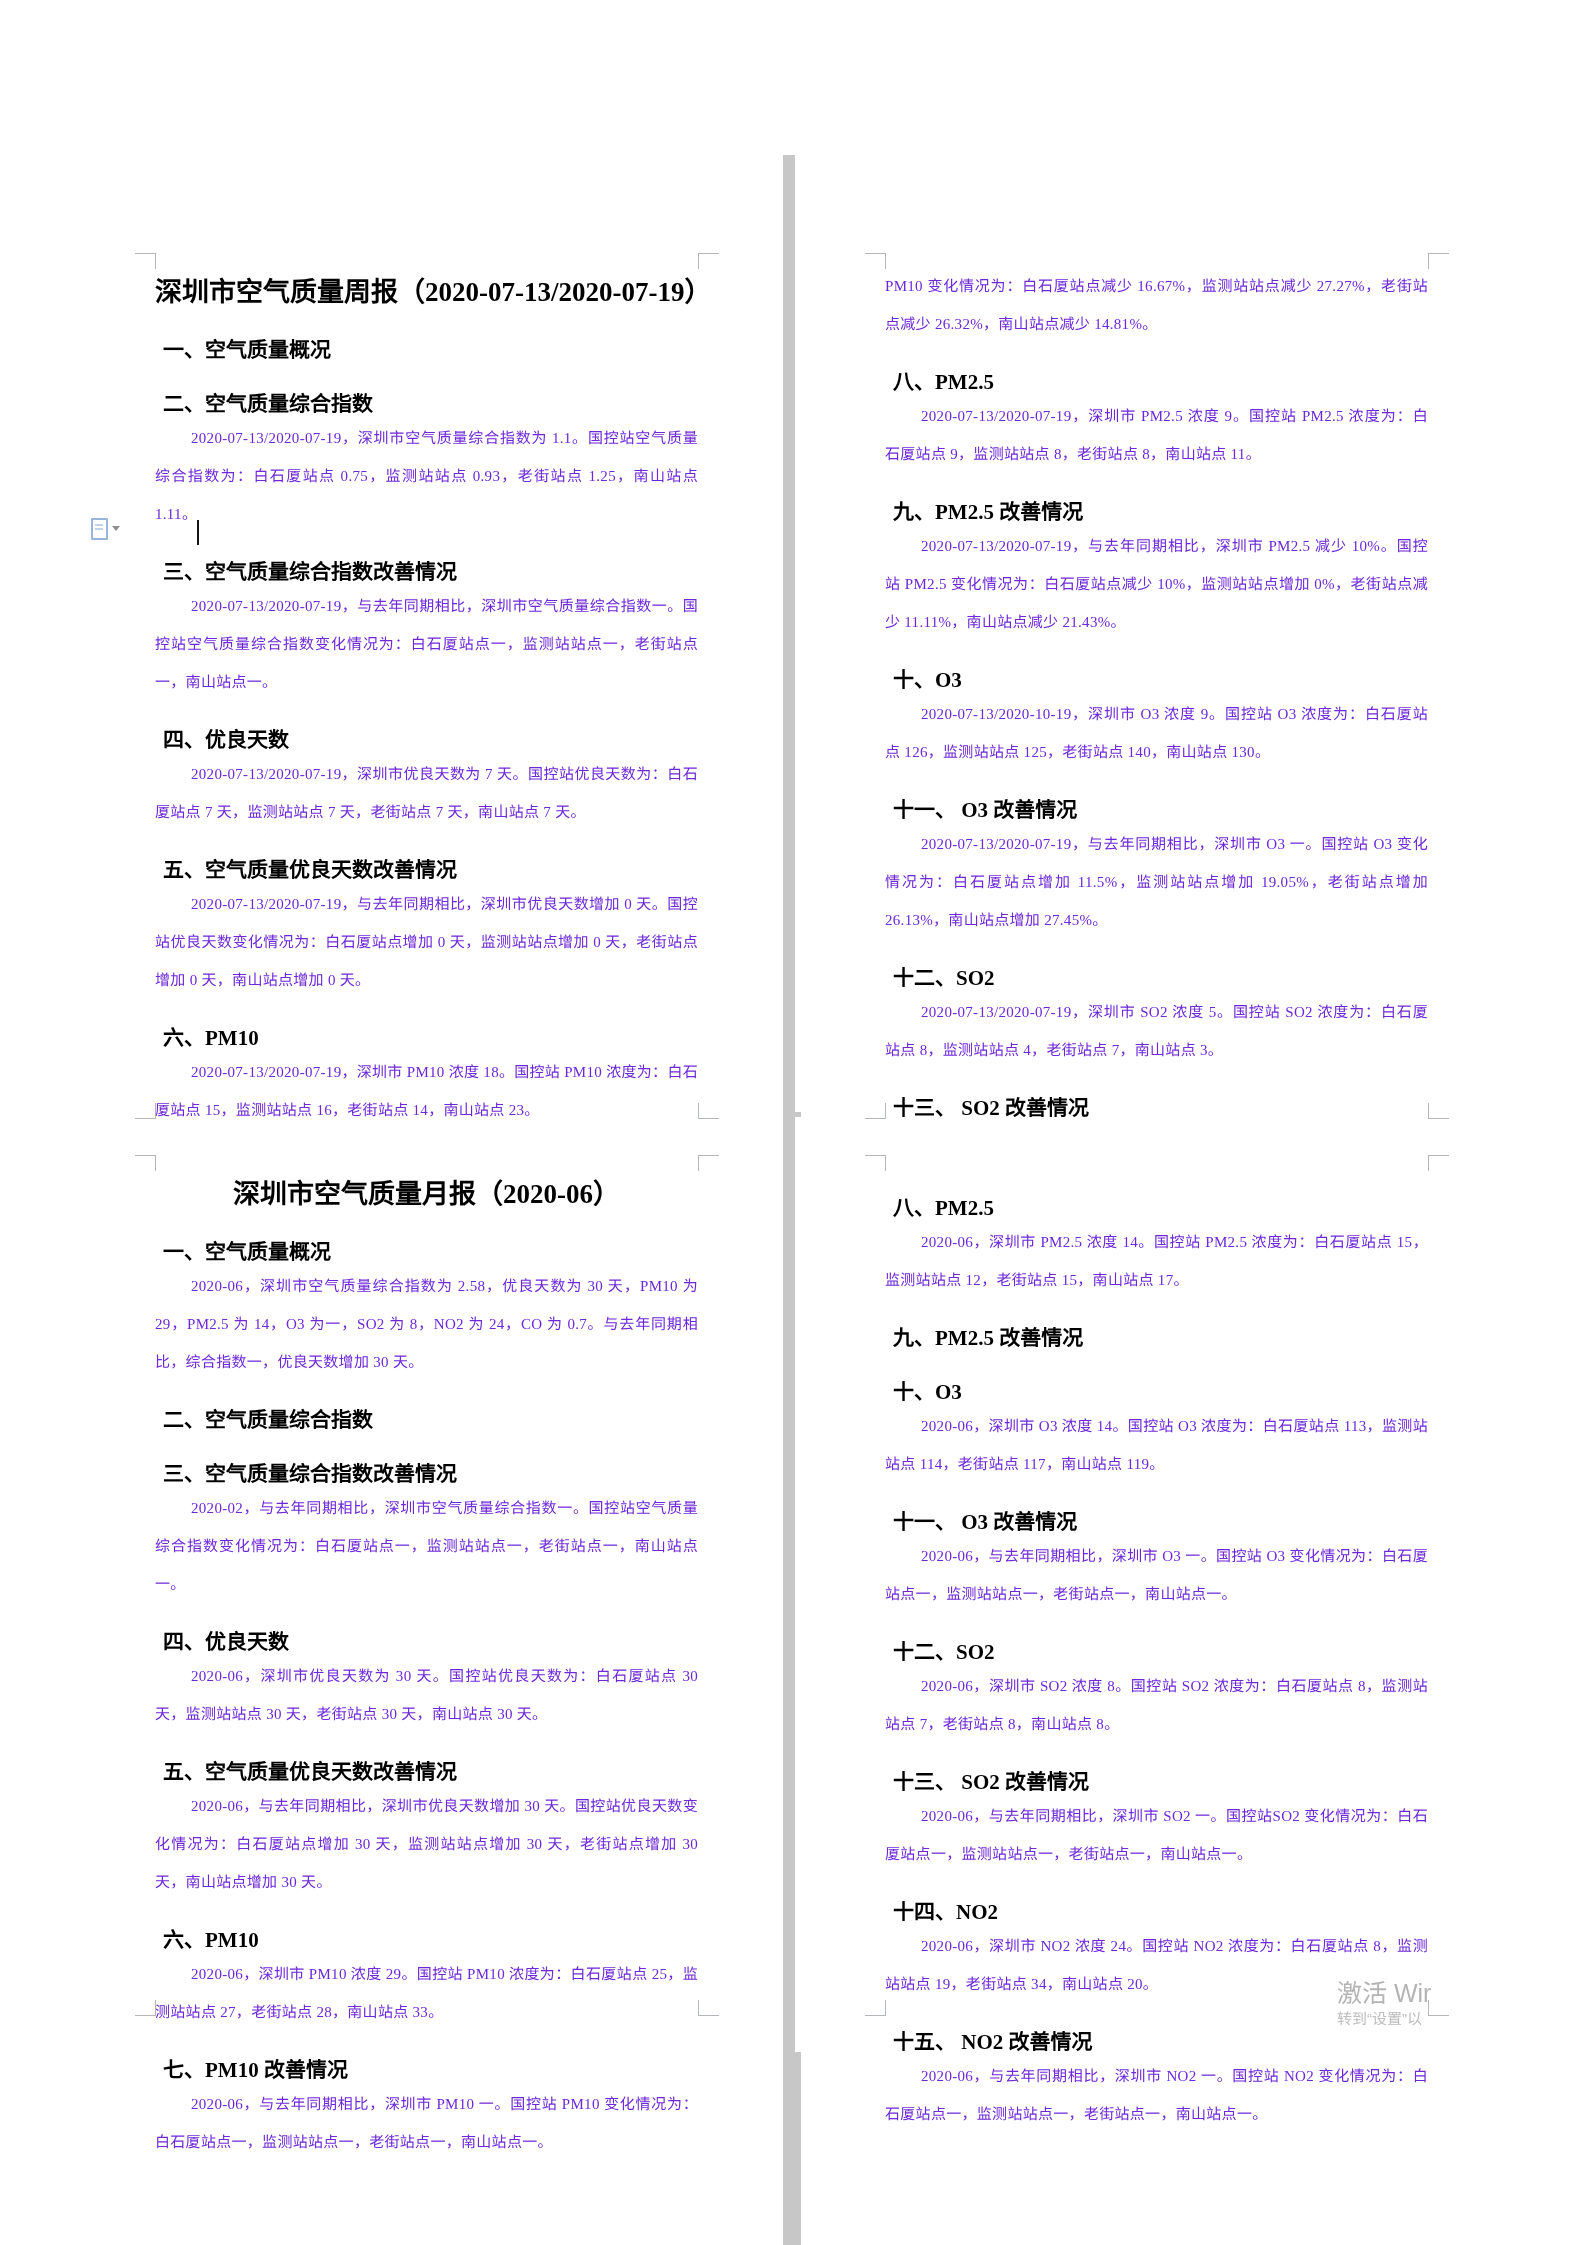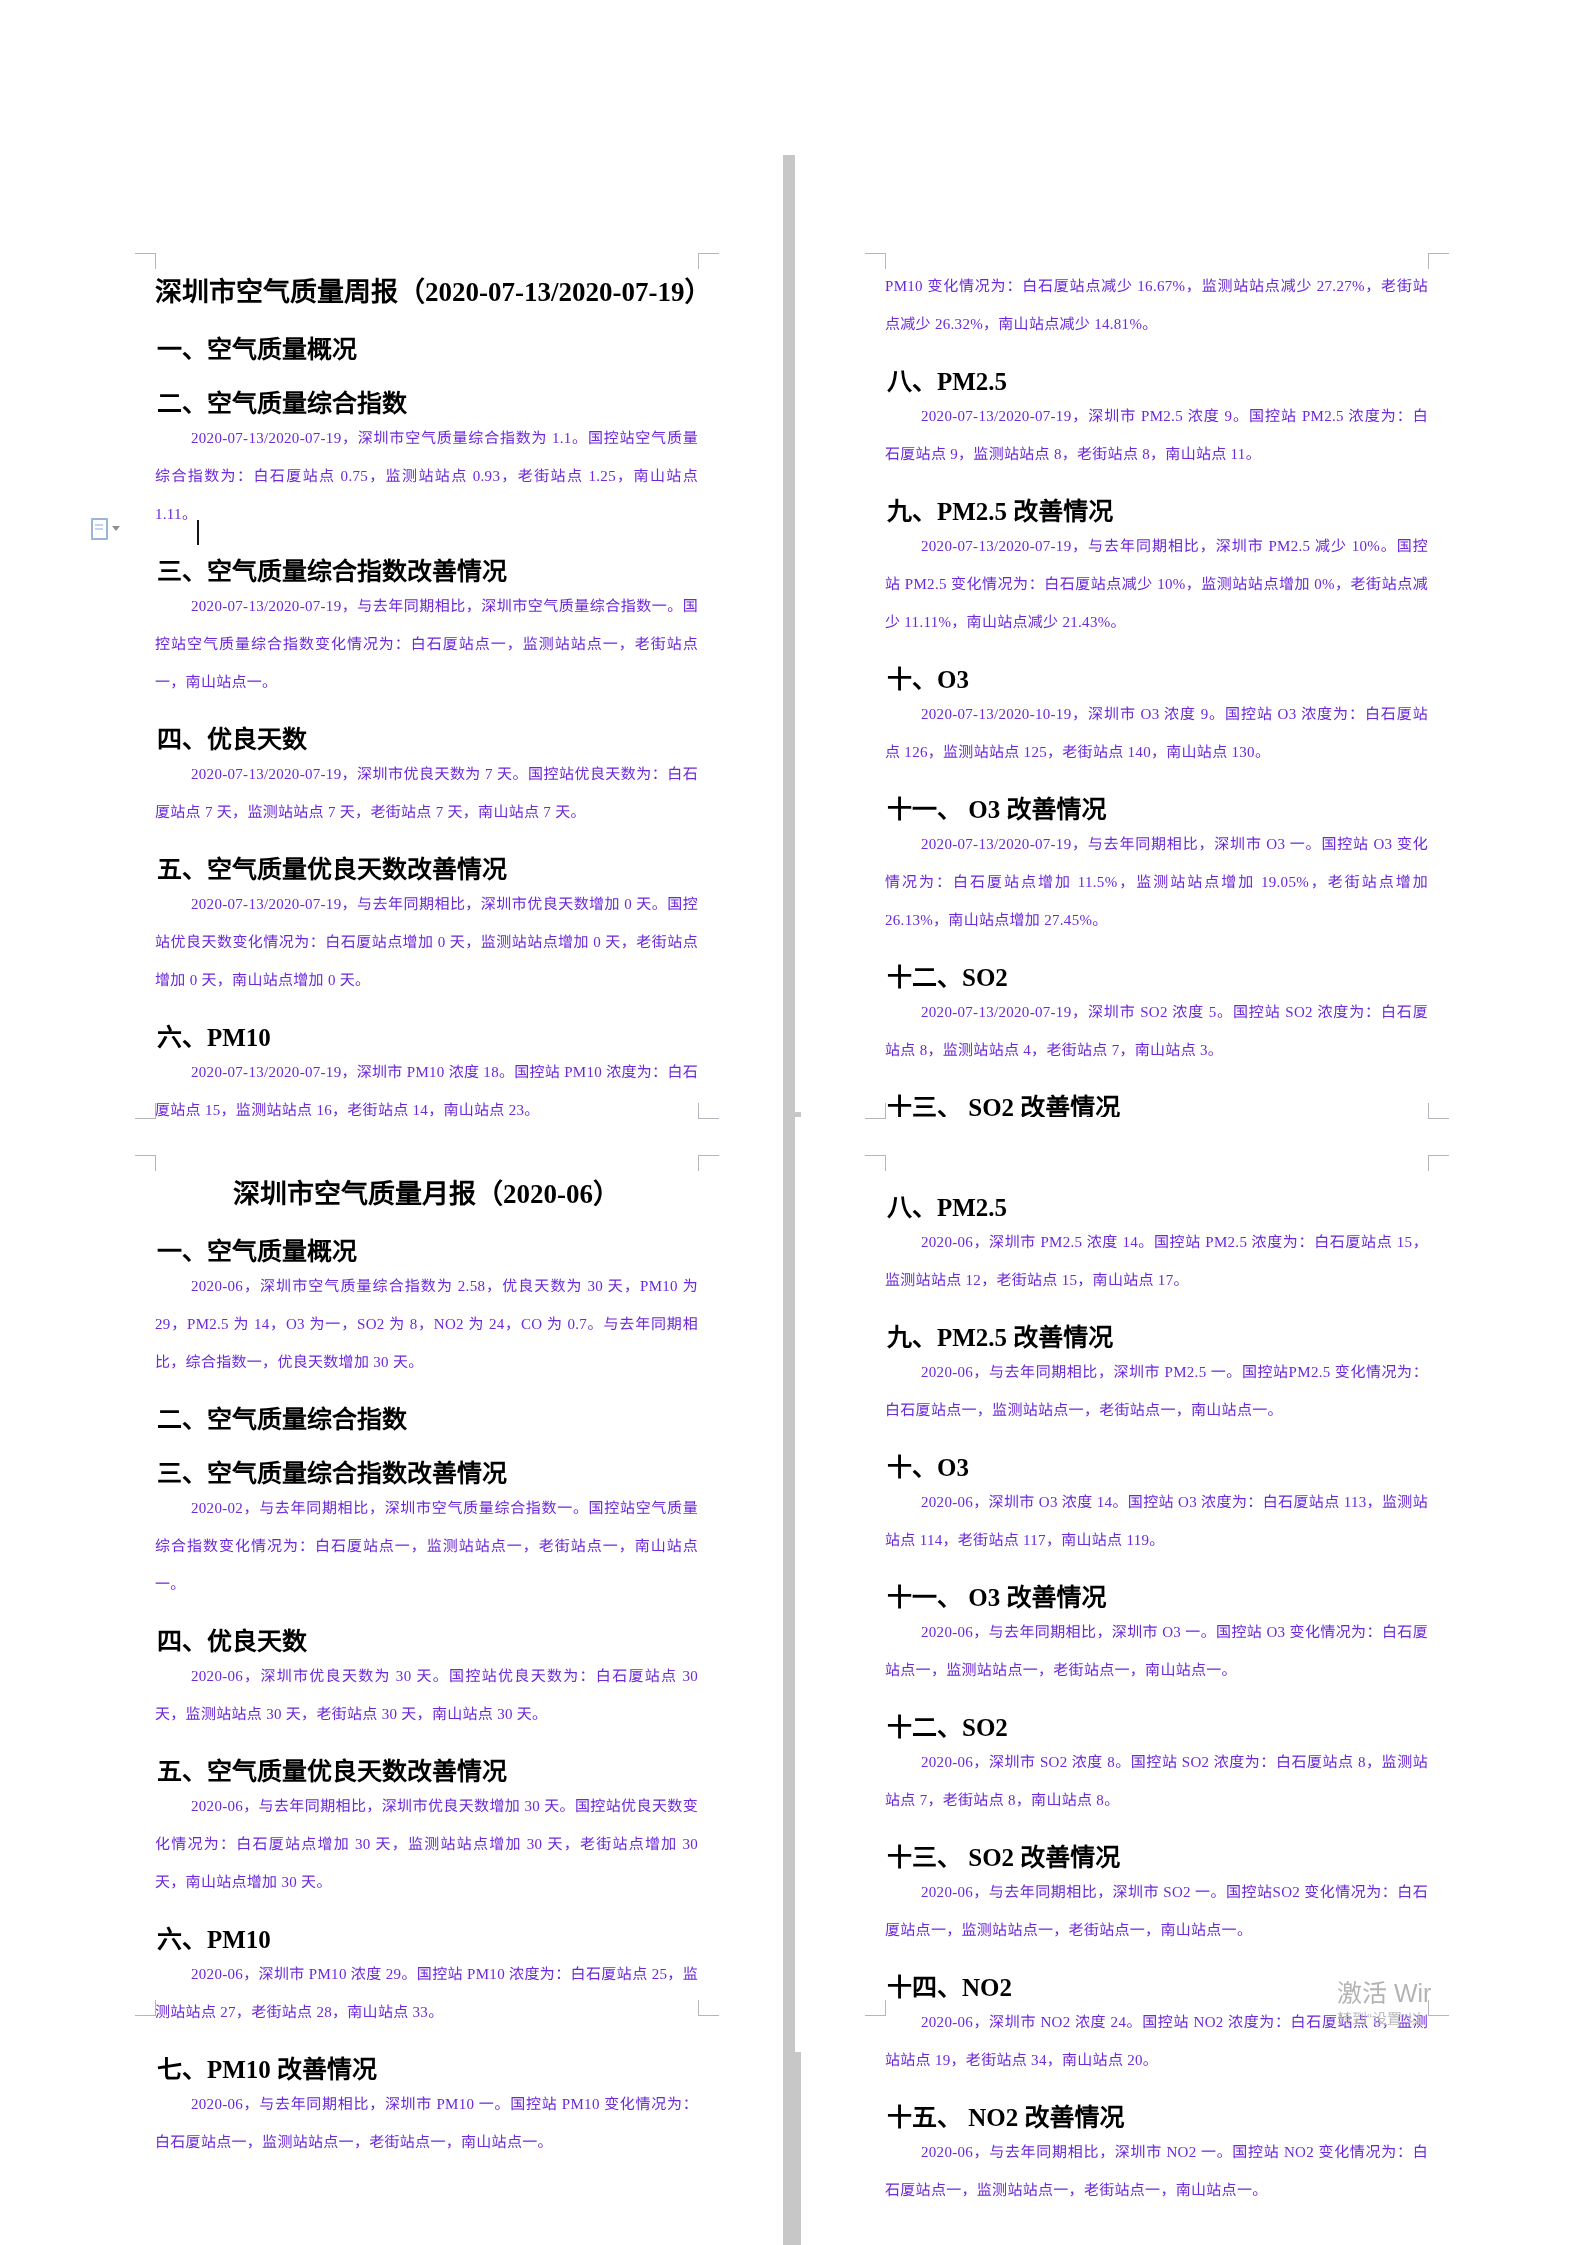--- a/index.html
+++ b/index.html
@@ -24,21 +24,21 @@
   .page-1{left:65px;top:155px;width:690px;height:957px;padding:112px 57px 0 90px;}
   .page-2{left:795px;top:155px;width:680px;height:957px;padding:112px 47px 0 90px;}
   .page-3{left:65px;top:1117px;width:690px;height:935px;padding:52px 57px 0 90px;}
   .page-4{left:795px;top:1117px;width:680px;height:935px;padding:52px 47px 0 90px;}
   .doc-title{
     font-size:27px;font-weight:700;color:#000;
     text-align:center;line-height:38px;margin:6px 0 8px;
     font-family:"Liberation Serif","DejaVu Serif",serif;
   }
   h2.sec{
-    margin:24px 2px 0;font-size:25px;line-height:30px;font-weight:700;color:#000;
+    margin:24px 8px 0;font-size:21px;line-height:30px;font-weight:700;color:#000;
     font-family:"Liberation Serif","DejaVu Serif",serif;
   }
   p.para{
     margin:0;font-size:15px;line-height:38px;color:#6d28d9;
     text-align:justify;text-indent:36px;letter-spacing:.3px;
     font-family:"Liberation Serif","DejaVu Serif",serif;
   }
   p.para.no-indent{text-indent:0;}
   
   .crop{position:absolute;width:20px;height:15px;}
@@ -123,21 +123,20 @@
     <p class="para">2020-06，与去年同期相比，深圳市优良天数增加 30 天。国控站优良天数变化情况为：白石厦站点增加 30 天，监测站站点增加 30 天，老街站点增加 30 天，南山站点增加 30 天。</p>
     <h2 class="sec">六、PM10</h2>
     <p class="para">2020-06，深圳市 PM10 浓度 29。国控站 PM10 浓度为：白石厦站点 25，监测站站点 27，老街站点 28，南山站点 33。</p>
     <h2 class="sec">七、PM10 改善情况</h2>
     <p class="para">2020-06，与去年同期相比，深圳市 PM10 一。国控站 PM10 变化情况为：白石厦站点一，监测站站点一，老街站点一，南山站点一。</p>
   </div>
 <div class="page page-4">
     <h2 class="sec">八、PM2.5</h2>
     <p class="para">2020-06，深圳市 PM2.5 浓度 14。国控站 PM2.5 浓度为：白石厦站点 15，监测站站点 12，老街站点 15，南山站点 17。</p>
     <h2 class="sec">九、PM2.5 改善情况</h2>
-    <p class="para">2020-06，与去年同期相比，深圳市 PM2.5 一。国控站PM2.5 变化情况为：白石厦站点一，监测站站点一，老街站点一，南山站点一。</p>
     <h2 class="sec">十、O3</h2>
     <p class="para">2020-06，深圳市 O3 浓度 14。国控站 O3 浓度为：白石厦站点 113，监测站站点 114，老街站点 117，南山站点 119。</p>
     <h2 class="sec">十一、 O3 改善情况</h2>
     <p class="para">2020-06，与去年同期相比，深圳市 O3 一。国控站 O3 变化情况为：白石厦站点一，监测站站点一，老街站点一，南山站点一。</p>
     <h2 class="sec">十二、SO2</h2>
     <p class="para">2020-06，深圳市 SO2 浓度 8。国控站 SO2 浓度为：白石厦站点 8，监测站站点 7，老街站点 8，南山站点 8。</p>
     <h2 class="sec">十三、 SO2 改善情况</h2>
     <p class="para">2020-06，与去年同期相比，深圳市 SO2 一。国控站SO2 变化情况为：白石厦站点一，监测站站点一，老街站点一，南山站点一。</p>
     <h2 class="sec">十四、NO2</h2>
     <p class="para">2020-06，深圳市 NO2 浓度 24。国控站 NO2 浓度为：白石厦站点 8，监测站站点 19，老街站点 34，南山站点 20。</p>

